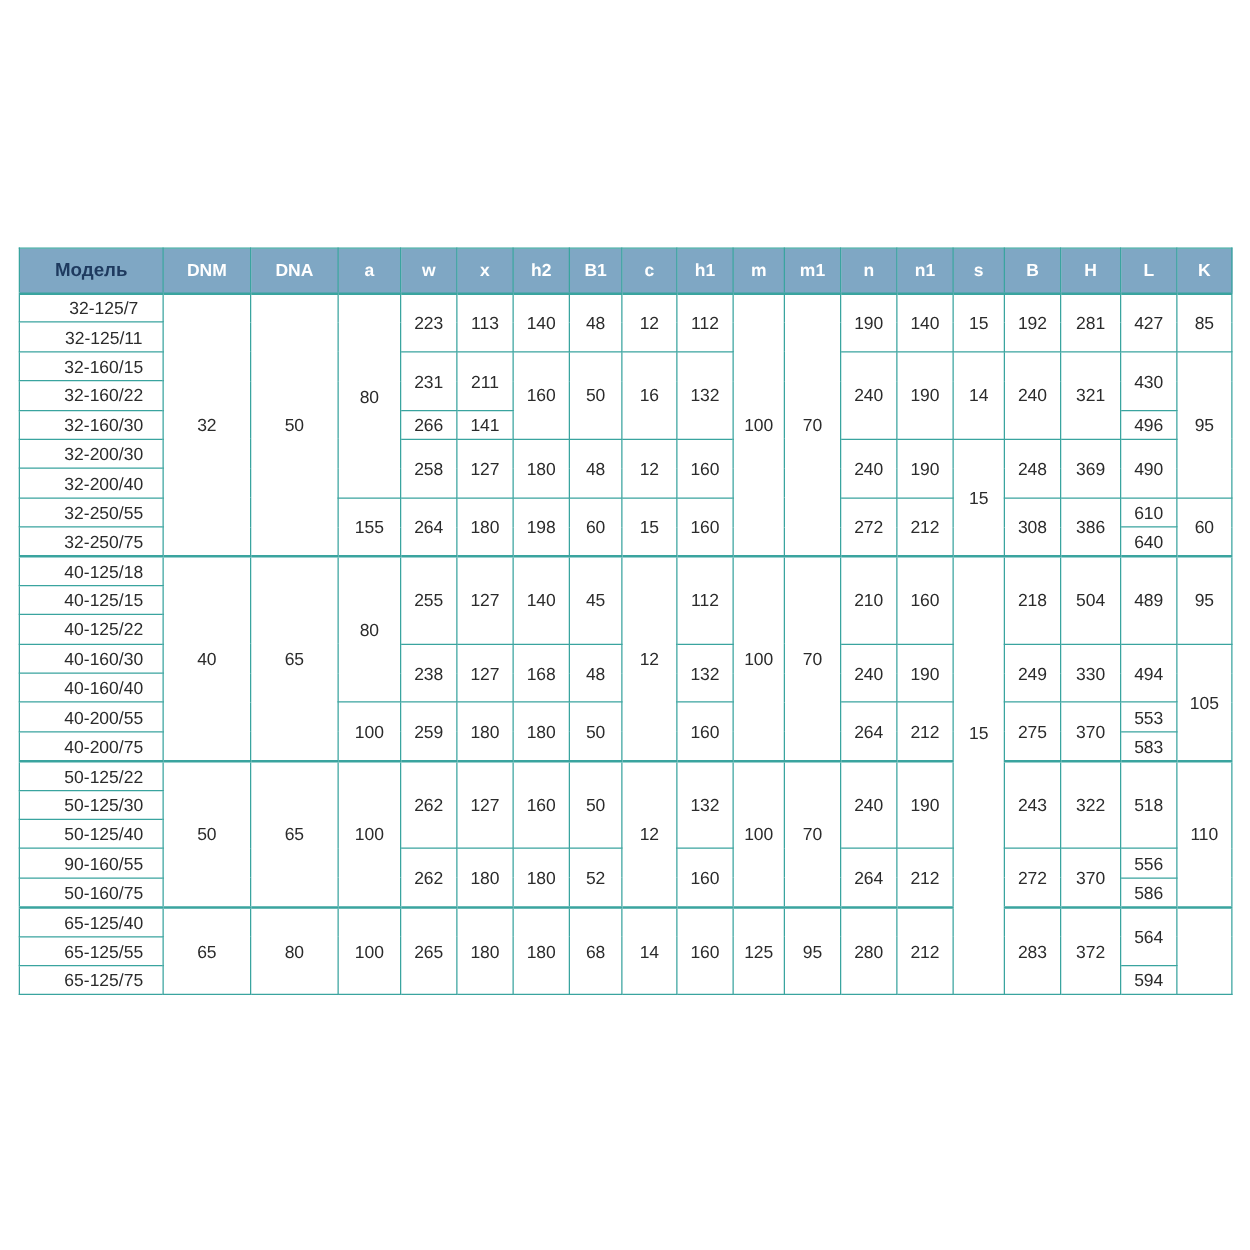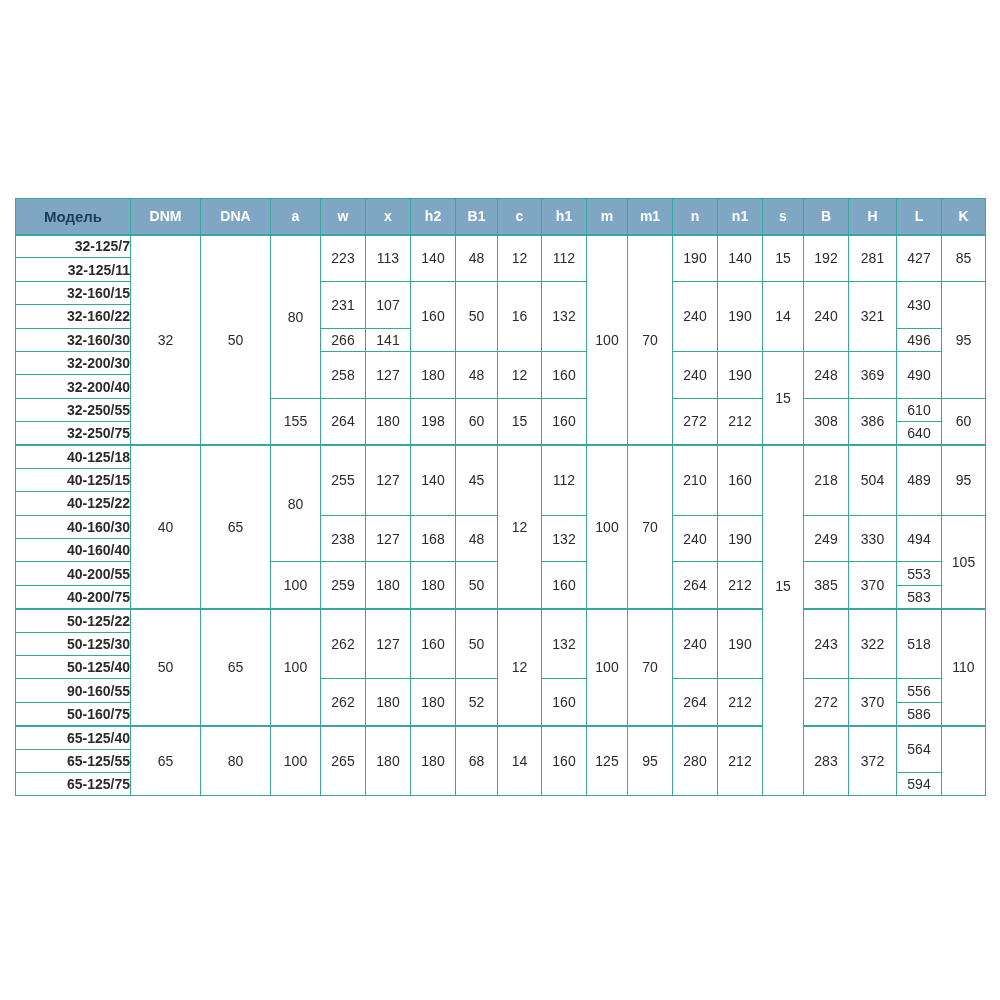--- a/index.html
+++ b/index.html
@@ -32,21 +32,21 @@
     padding:0;text-align:center;
   }
   th.model-h{color:var(--model-header-text);font-size:15px;text-align:center;}
   tbody tr{height:23.4px;}
   td{
     border:1px solid var(--grid);
     font-size:14px;color:var(--text);
     text-align:center;vertical-align:middle;
     padding:0;background:#fff;
   }
-  td.model{text-align:right;padding-left:20px;font-weight:bold;}
+  td.model{text-align:center;padding-left:20px;}
   .sec-top{border-top-width:2px;text-align:center;}
   .no-bottom{border-bottom-style:hidden;}
   .no-top{border-top-style:hidden;}
 </style>
 </head>
 <body>
 
 <div data-name="spec-table-region">
   <table data-name="dimensions-table">
       <colgroup>
@@ -114,21 +114,21 @@
           <td rowspan="2" class="num" data-name="cell-H">281</td>
           <td rowspan="2" class="num" data-name="cell-L">427</td>
           <td rowspan="2" class="num" data-name="cell-K">85</td>
         </tr>
         <tr data-name="table-row">
           <td class="model" data-name="model-cell">32-125/11</td>
         </tr>
         <tr data-name="table-row">
           <td class="model" data-name="model-cell">32-160/15</td>
           <td rowspan="2" class="num" data-name="cell-w">231</td>
-          <td rowspan="2" class="num" data-name="cell-x">107</td>
+          <td rowspan="2" class="num" data-name="cell-x">211</td>
           <td rowspan="3" class="num" data-name="cell-h2">160</td>
           <td rowspan="3" class="num" data-name="cell-B1">50</td>
           <td rowspan="3" class="num" data-name="cell-c">16</td>
           <td rowspan="3" class="num" data-name="cell-h1">132</td>
           <td rowspan="3" class="num" data-name="cell-n">240</td>
           <td rowspan="3" class="num" data-name="cell-n1">190</td>
           <td rowspan="3" class="num" data-name="cell-s">14</td>
           <td rowspan="3" class="num" data-name="cell-B">240</td>
           <td rowspan="3" class="num" data-name="cell-H">321</td>
           <td rowspan="2" class="num" data-name="cell-L">430</td>
@@ -228,21 +228,21 @@
         <tr data-name="table-row">
           <td class="model" data-name="model-cell">40-200/55</td>
           <td rowspan="2" class="num" data-name="cell-a">100</td>
           <td rowspan="2" class="num" data-name="cell-w">259</td>
           <td rowspan="2" class="num" data-name="cell-x">180</td>
           <td rowspan="2" class="num" data-name="cell-h2">180</td>
           <td rowspan="2" class="num" data-name="cell-B1">50</td>
           <td rowspan="2" class="num" data-name="cell-h1">160</td>
           <td rowspan="2" class="num" data-name="cell-n">264</td>
           <td rowspan="2" class="num" data-name="cell-n1">212</td>
-          <td rowspan="2" class="num" data-name="cell-B">385</td>
+          <td rowspan="2" class="num" data-name="cell-B">275</td>
           <td rowspan="2" class="num" data-name="cell-H">370</td>
           <td class="num" data-name="cell-L">553</td>
         </tr>
         <tr data-name="table-row">
           <td class="model" data-name="model-cell">40-200/75</td>
           <td class="num" data-name="cell-L">583</td>
         </tr>
         <tr data-name="table-row">
           <td class="model sec-top" data-name="model-cell">50-125/22</td>
           <td rowspan="5" class="num sec-top" data-name="cell-DNM">50</td>

